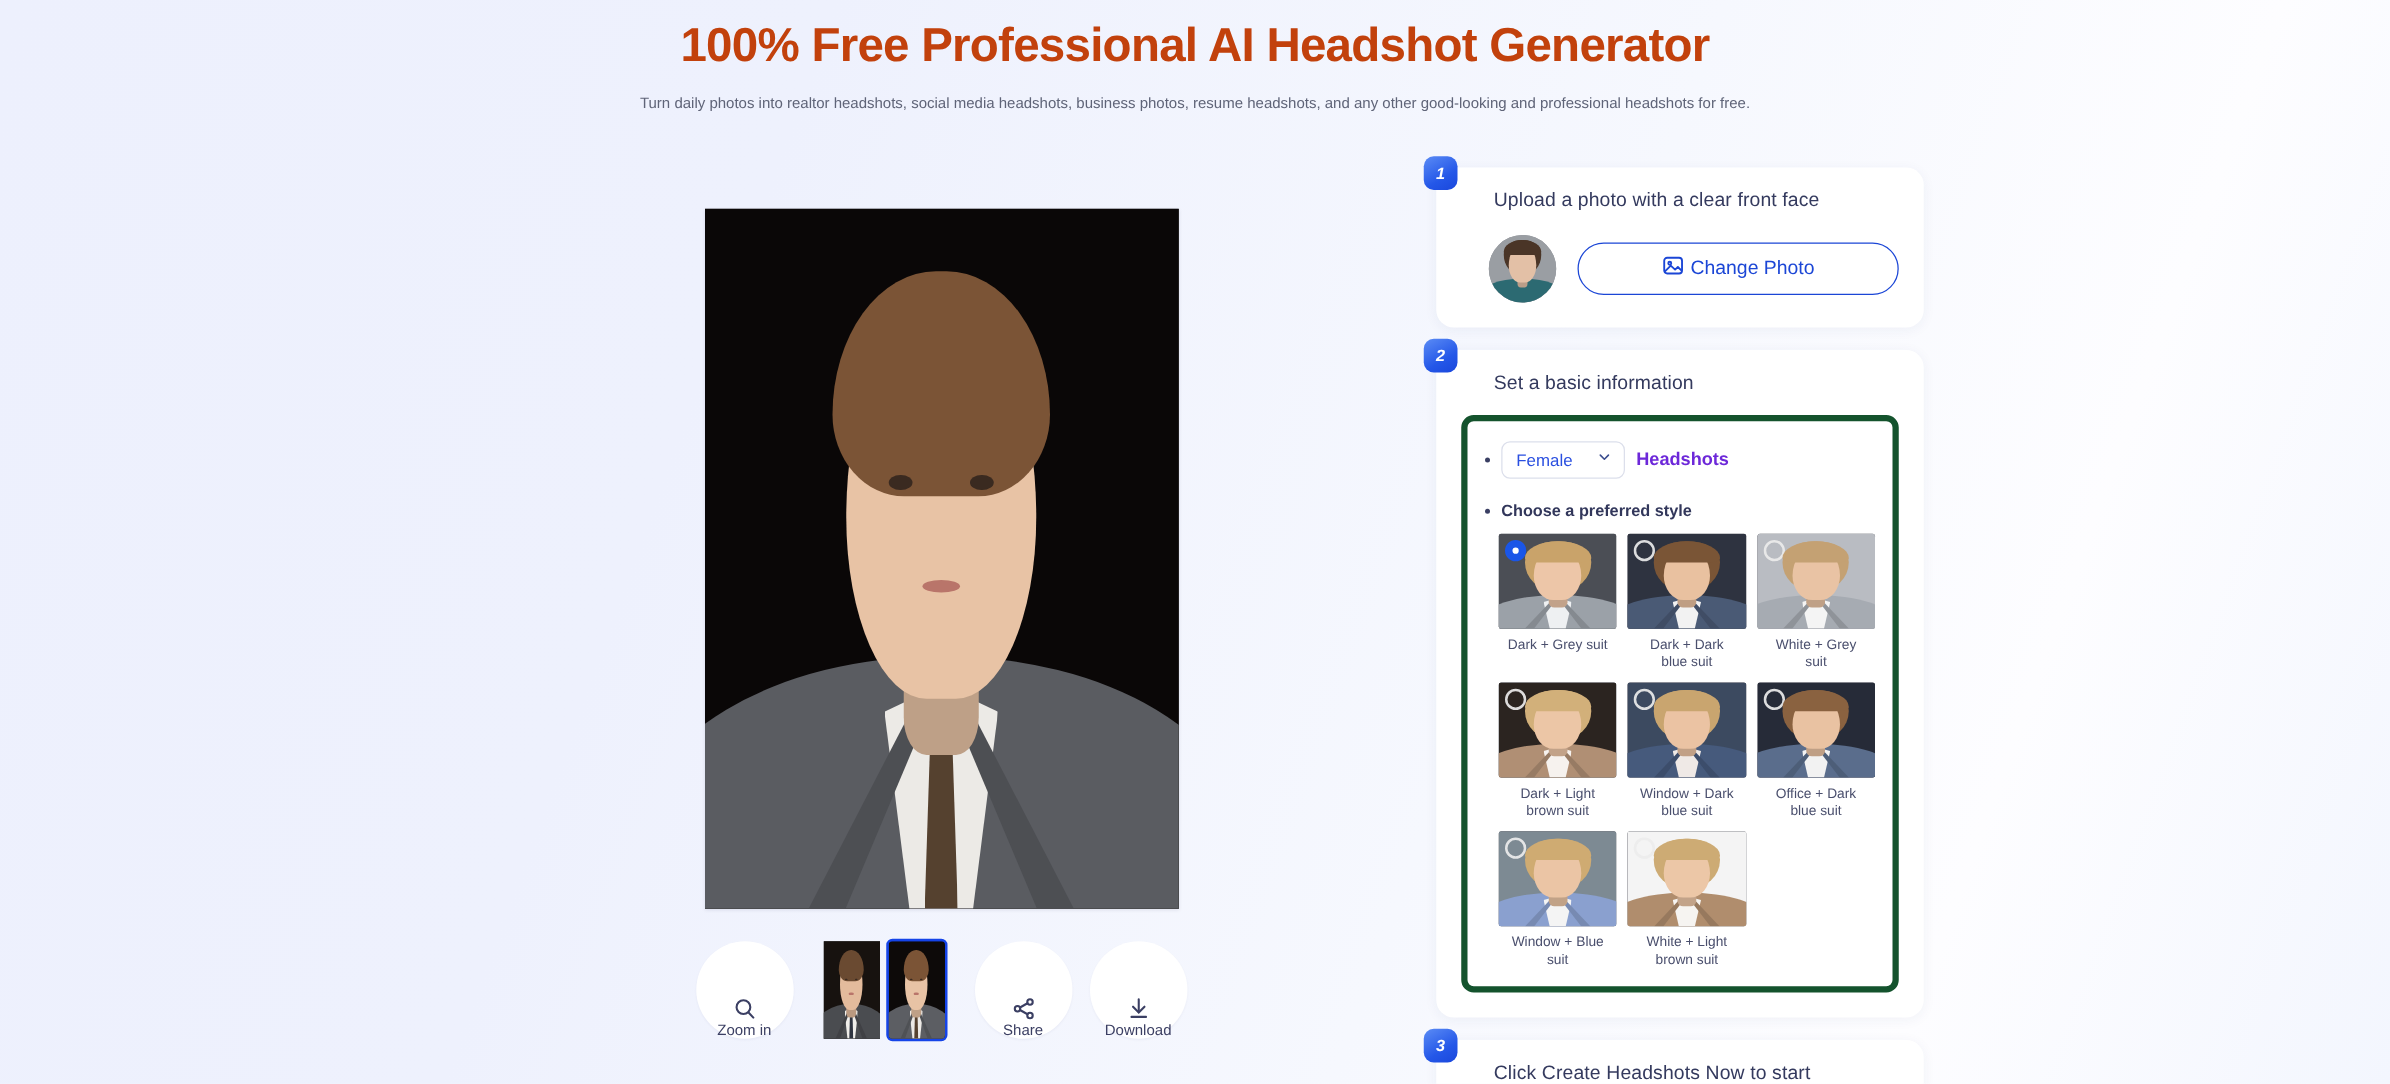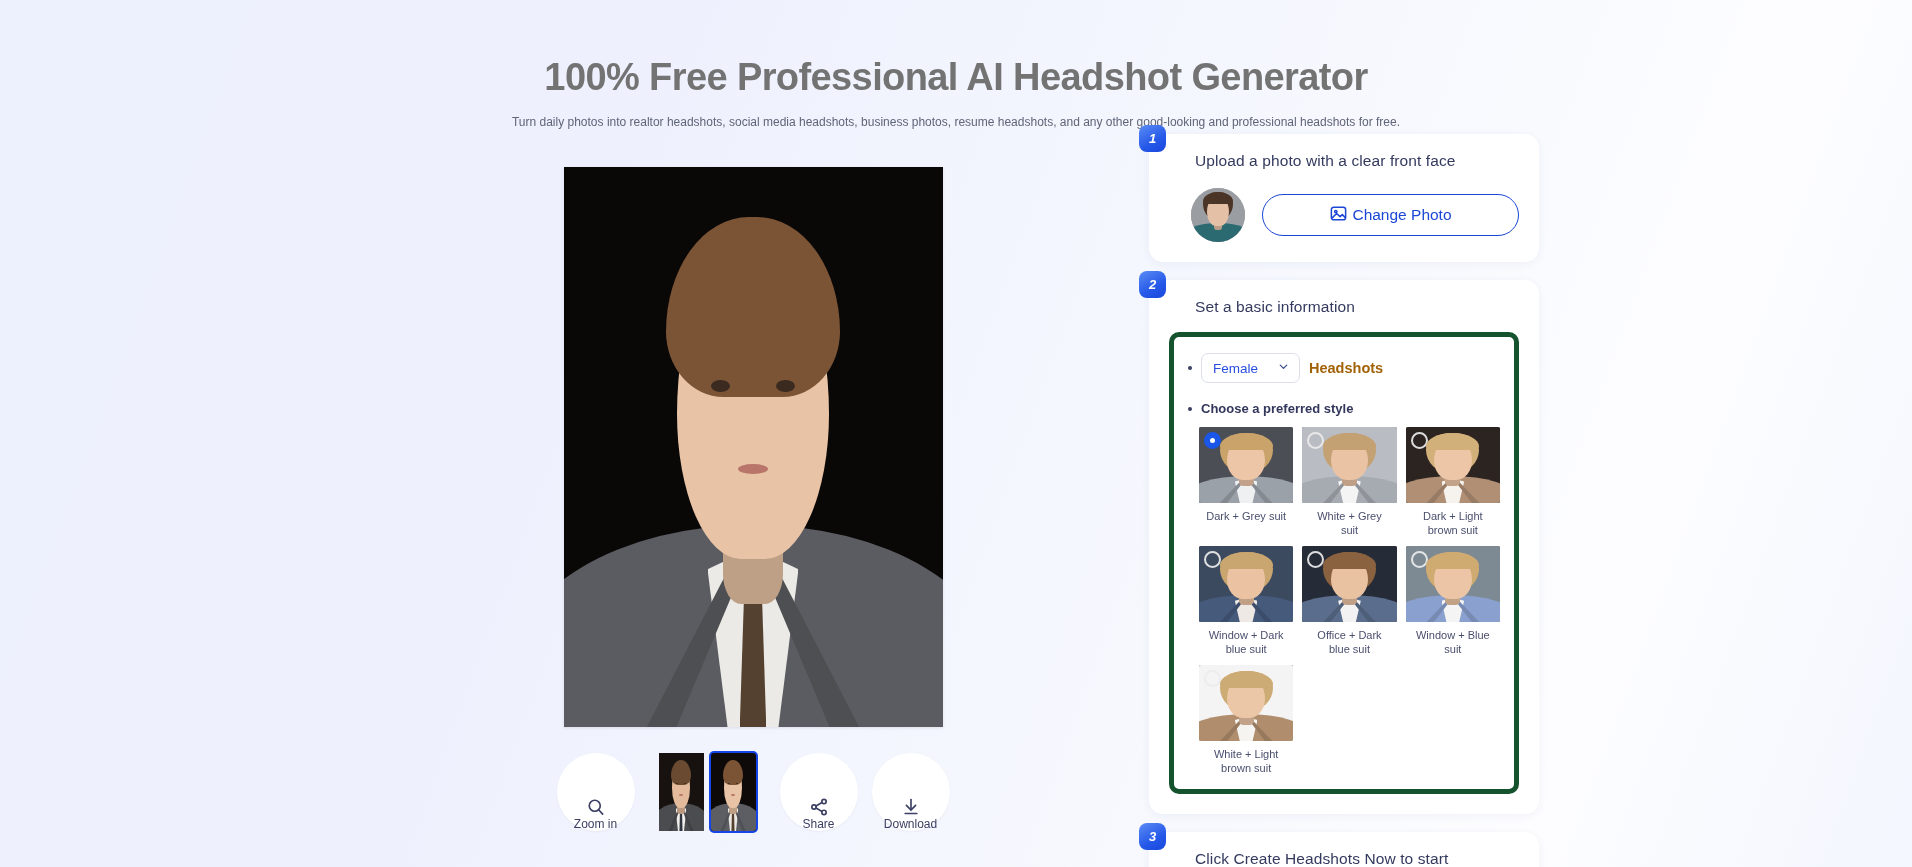--- a/index.html
+++ b/index.html
@@ -10,23 +10,22 @@
     background: linear-gradient(110deg, #edf0fd 0%, #eef1fd 30%, #f6f8fe 62%, #fdfdff 82%, #f3f6fe 100%);
   }
   body { position: relative; }
 
   
   .hero { width: 1912px; padding-top: 14px; text-align: center; }
   .hero h1 {
     font-size: 38px;
     font-weight: 700;
     letter-spacing: -0.6px;
-    color: #737373;
+    color: #c2410c;
     line-height: 1.22;
-    margin-top: 40px;
   }
   .hero p {
     margin: 13px auto 0;
     max-width: 1060px;
     font-size: 12px;
     line-height: 1.52;
     color: #5f6478;
     font-weight: 400;
   }
 
@@ -164,21 +163,21 @@
     height: 30px;
     border: 1px solid #dcdfeb;
     border-radius: 7px;
     background: #fff;
     display: flex; align-items: center;
     padding: 0 9px 0 11px;
     gap: 19px;
     cursor: pointer;
   }
   .select .val { font-size: 13.5px; color: #2a4fe0; }
-  .suffix { font-size: 14.5px; font-weight: 700; color: #a16207; }
+  .suffix { font-size: 14.5px; font-weight: 700; color: #6d28d9; }
   .section-label { font-size: 13px; font-weight: 700; color: #32375b; }
   .sub-bullet { margin-top: 18px; display: flex; align-items: center; gap: 9px; }
 
   .style-grid {
     margin-top: 11px;
     display: grid;
     grid-template-columns: repeat(3, 1fr);
     column-gap: 9px;
     row-gap: 9px;
     padding-left: 11px;
@@ -463,20 +462,40 @@
                   <div class="eyeL"></div>
                   <div class="eyeR"></div>
                   <div class="mouth"></div>
                 </div>
               </div>
               <div class="style-cap">Dark + Grey suit</div>
             </div>
             <div class="style-cell">
               <div class="style-thumb">
                 <span class="radio"></span>
+                <div class="portrait f" style="--bg:#2e3340;--suit:#4a5a75;--shirt:#f2f2f2;--skin:#e9c1a0;--hair:#7a5536;">
+                  <div class="bg"></div>
+                  <div class="shoulders"></div>
+                  <div class="shirt"></div>
+                  <div class="lapelL"></div>
+                  <div class="lapelR"></div>
+                  <div class="neck"></div>
+                  <div class="head"></div>
+                  <div class="hair"></div>
+                  <div class="hairfront"></div>
+                  <div class="eyeL"></div>
+                  <div class="eyeR"></div>
+                  <div class="mouth"></div>
+                </div>
+              </div>
+              <div class="style-cap">Dark + Dark blue suit</div>
+            </div>
+            <div class="style-cell">
+              <div class="style-thumb">
+                <span class="radio"></span>
                 <div class="portrait f" style="--bg:#b9bcc2;--suit:#a6abb2;--shirt:#f4f4f4;--skin:#e9c3a4;--hair:#c4a173;">
                   <div class="bg"></div>
                   <div class="shoulders"></div>
                   <div class="shirt"></div>
                   <div class="lapelL"></div>
                   <div class="lapelR"></div>
                   <div class="neck"></div>
                   <div class="head"></div>
                   <div class="hair"></div>
                   <div class="hairfront"></div>

